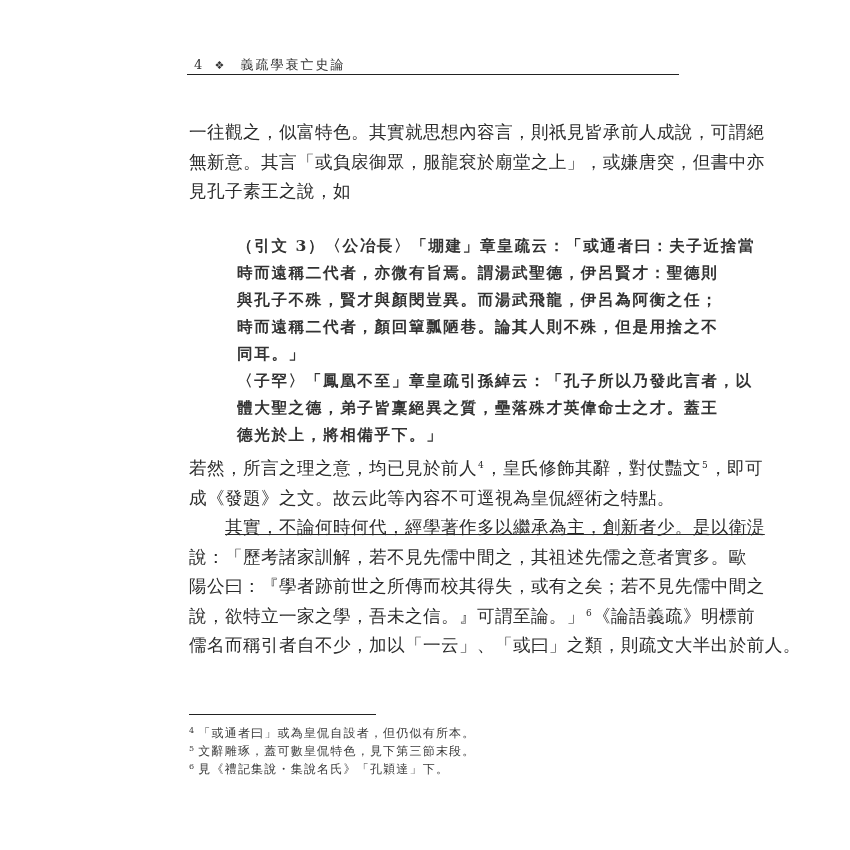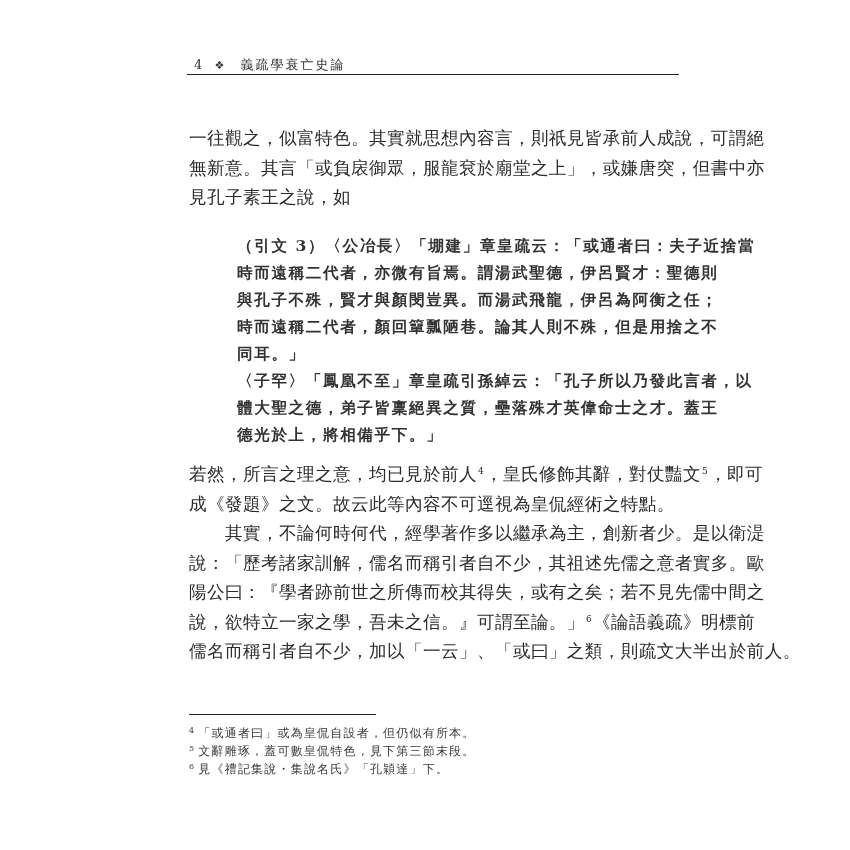--- a/index.html
+++ b/index.html
@@ -41,38 +41,37 @@
     border-top: 1.4px solid #222;
   }
   .body-text {
     position: absolute;
     left: 185px;
     width: 490px;
     font-size: 17.6px;
     line-height: 29.5px;
     color: #2b2b2b;
     letter-spacing: 0.4px;
-    margin-top: 6px;
   }
   .para-1 { top: 118px; }
   .quote-block {
     position: absolute;
     left: 233px;
     top: 232px;
     width: 436px;
     font-size: 15.6px;
     line-height: 27px;
     color: #333;
     letter-spacing: 1.6px;
     font-weight: bold;
   }
   .quote-block .ql { white-space: nowrap; display: block; }
   .para-2 { top: 454px; }
   .line { display: block; white-space: nowrap; }
-  .indent { padding-left: 36px; }
+  .indent { padding-left: 36px; text-decoration: underline; }
   sup.fn {
     font-size: 9px;
     vertical-align: top;
     position: relative;
     top: -3px;
     margin: 0 1px;
   }
   .fn-rule {
     position: absolute;
     left: 185px;
@@ -125,21 +124,21 @@
     <span class="ql">同耳。」</span>
     <span class="ql">〈子罕〉「鳳凰不至」章皇疏引孫綽云：「孔子所以乃發此言者，以</span>
     <span class="ql">體大聖之德，弟子皆稟絕異之質，壘落殊才英偉命士之才。蓋王</span>
     <span class="ql">德光於上，將相備乎下。」</span>
   </div>
 
   <div class="body-text para-2">
     <span class="line"><span>若然，所言之理之意，均已見於前人</span><sup class="fn">4</sup><span>，皇氏修飾其辭，對仗豔文</span><sup class="fn">5</sup><span>，即可</span></span>
     <span class="line">成《發題》之文。故云此等內容不可逕視為皇侃經術之特點。</span>
     <span class="line indent">其實，不論何時何代，經學著作多以繼承為主，創新者少。是以衛湜</span>
-    <span class="line">說：「歷考諸家訓解，儒名而稱引者自不少，其祖述先儒之意者實多。歐</span>
+    <span class="line">說：「歷考諸家訓解，若不見先儒中間之，其祖述先儒之意者實多。歐</span>
     <span class="line">陽公曰：『學者跡前世之所傳而校其得失，或有之矣；若不見先儒中間之</span>
     <span class="line"><span>說，欲特立一家之學，吾未之信。』可謂至論。」</span><sup class="fn">6</sup><span>《論語義疏》明標前</span></span>
     <span class="line">儒名而稱引者自不少，加以「一云」、「或曰」之類，則疏文大半出於前人。</span>
   </div>
 
   <div class="fn-rule"></div>
 
   <div class="footnotes">
     <span class="fnl"><span class="fnmark">4</span><span>「或通者曰」或為皇侃自設者，但仍似有所本。</span></span>
     <span class="fnl"><span class="fnmark">5</span><span>文辭雕琢，蓋可數皇侃特色，見下第三節末段。</span></span>

